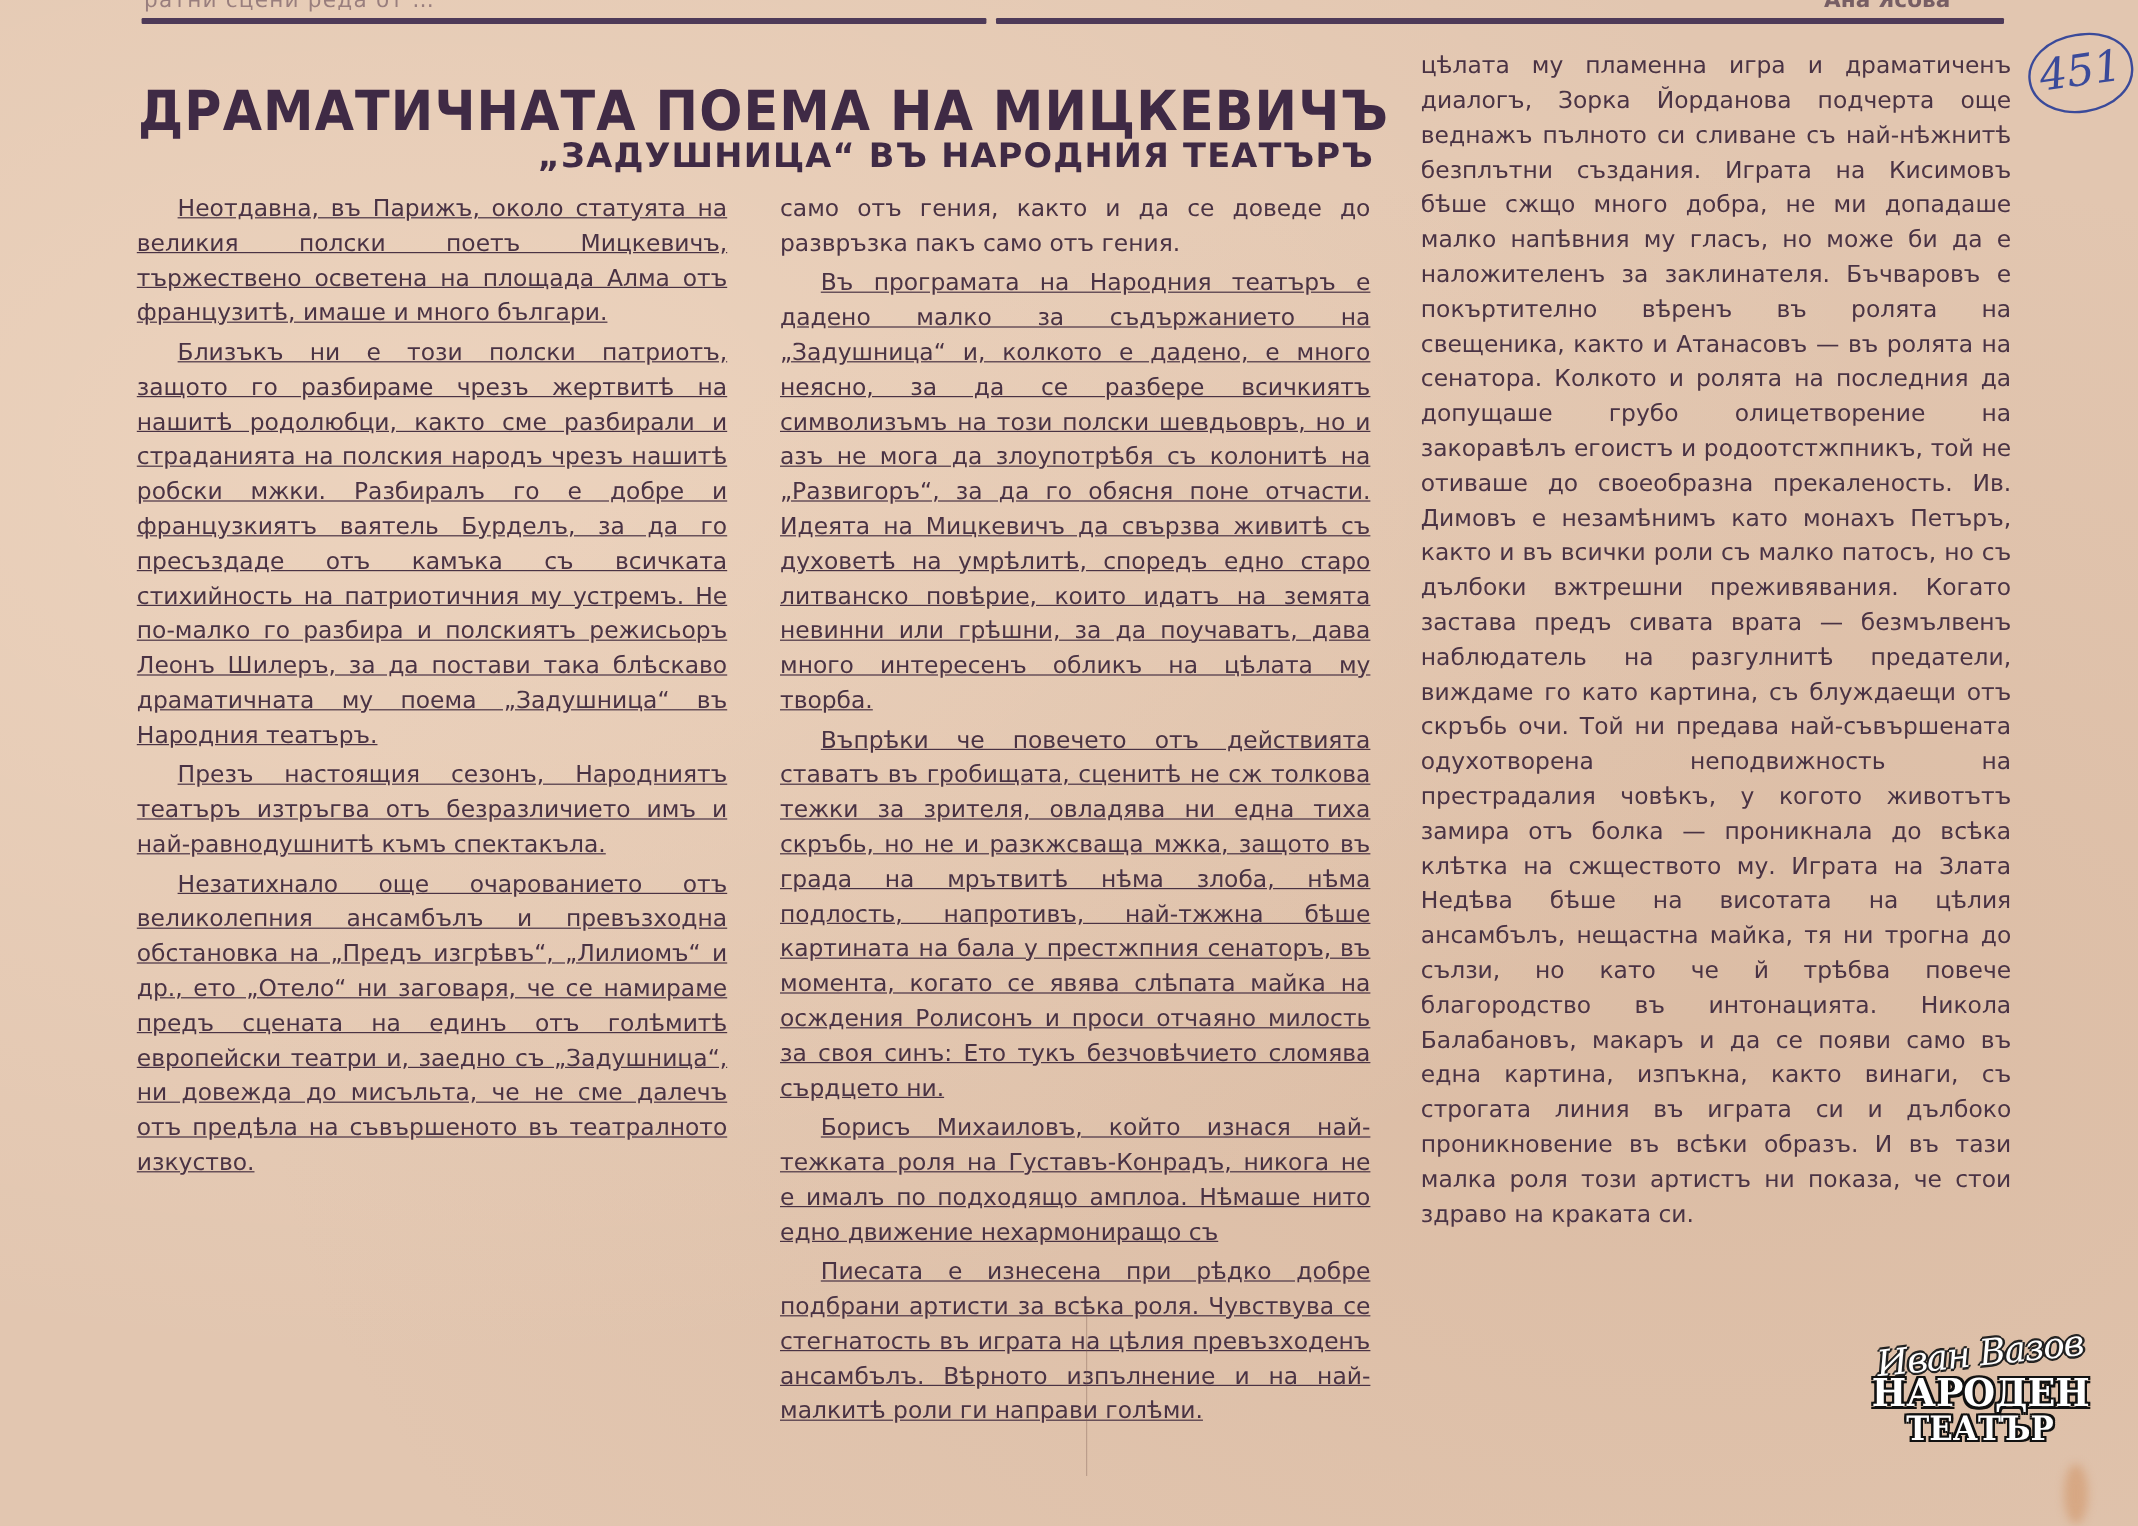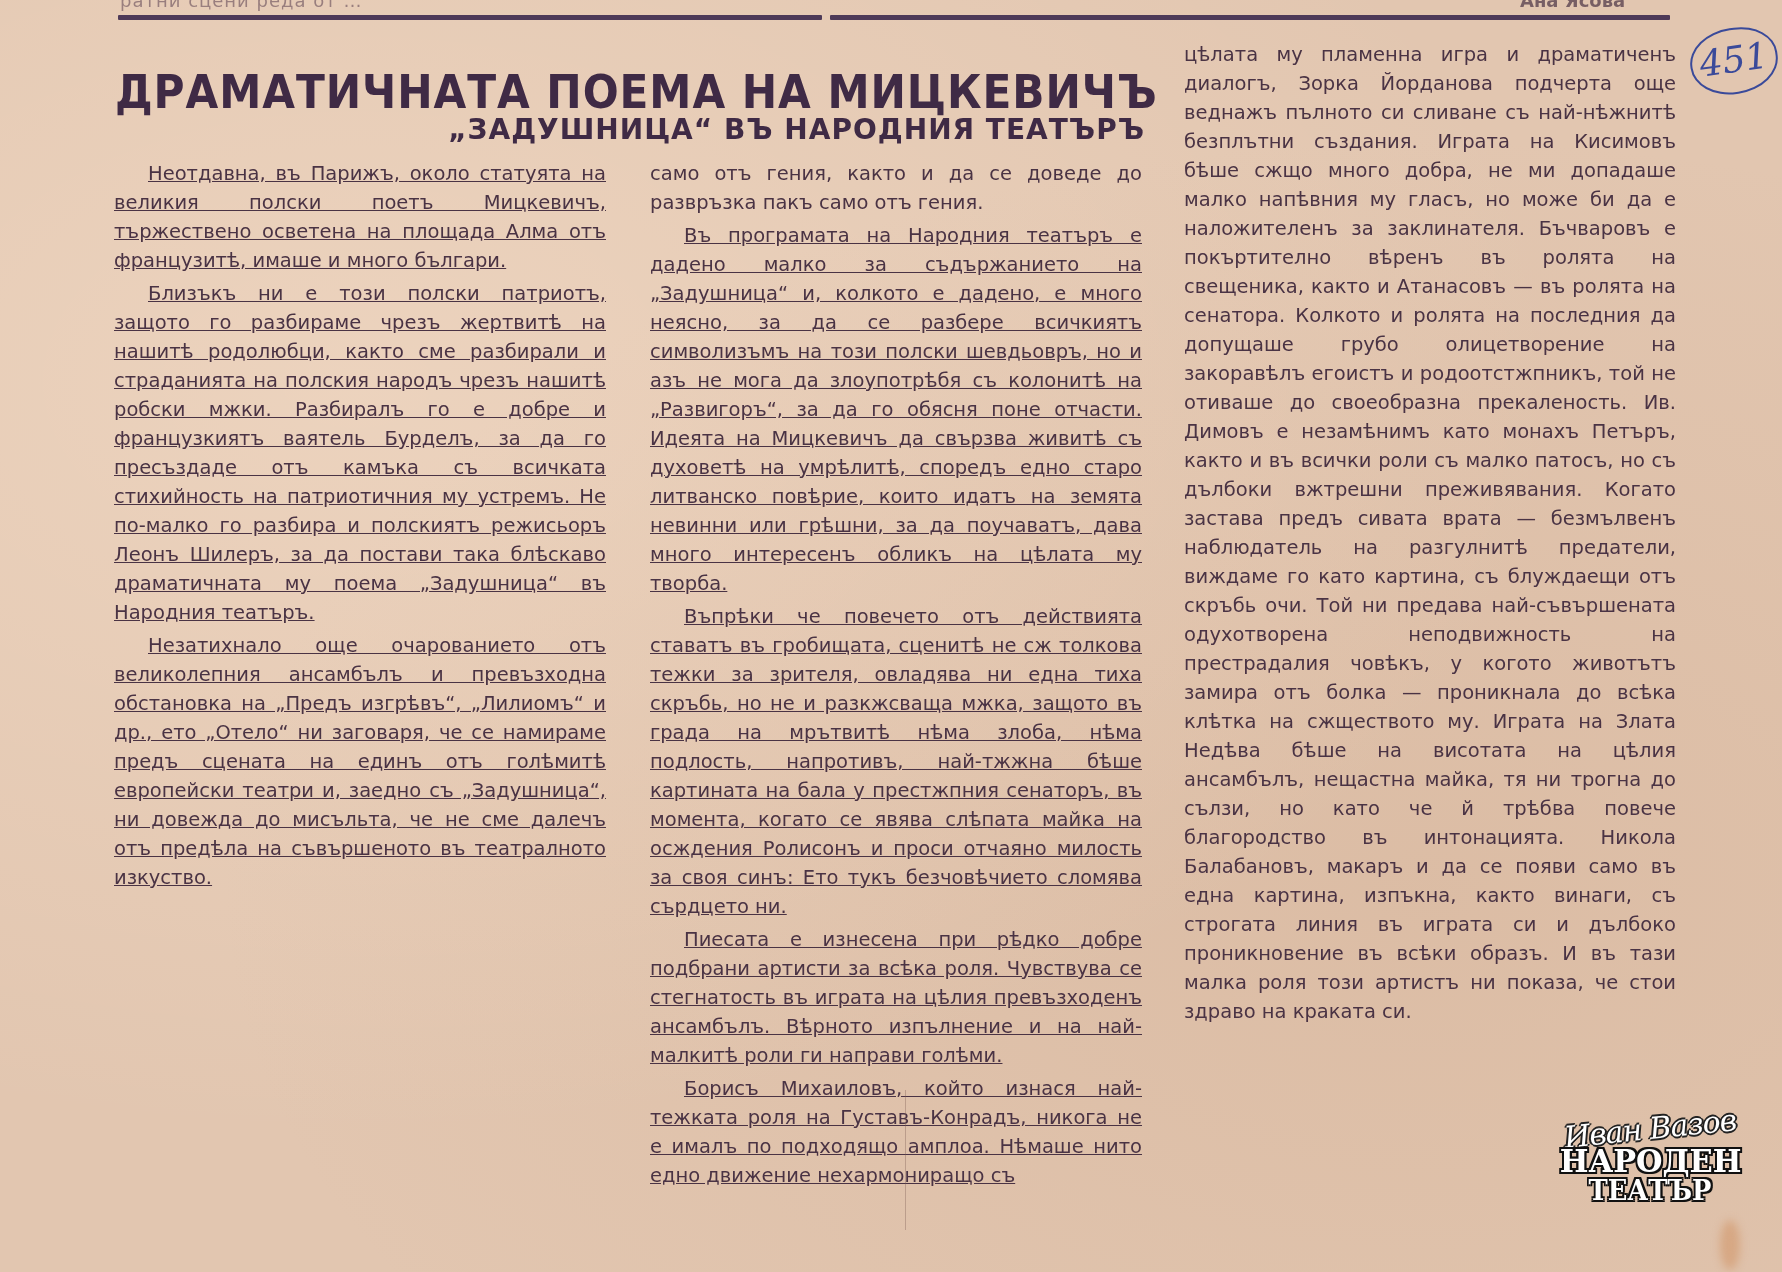--- a/index.html
+++ b/index.html
@@ -98,29 +98,30 @@
 <div class="rule r2"></div>
 
 <h1 class="headline">ДРАМАТИЧНАТА ПОЕМА НА МИЦКЕВИЧЪ</h1>
 <h2 class="subhead">„ЗАДУШНИЦА“ ВЪ НАРОДНИЯ ТЕАТЪРЪ</h2>
 
 <div class="page-number">451</div>
 
 <div class="column col1">
   <p class="gap">Неотдавна, въ Парижъ, около статуята на великия полски поетъ Мицкевичъ, тържествено осветена на площада Алма отъ французитѣ, имаше и много българи.</p>
   <p class="gap">Близъкъ ни е този полски патриотъ, защото го разбираме чрезъ жертвитѣ на нашитѣ родолюбци, както сме разбирали и страданията на полския народъ чрезъ нашитѣ робски мжки. Разбиралъ го е добре и французкиятъ ваятель Бурделъ, за да го пресъздаде отъ камъка съ всичката стихийность на патриотичния му устремъ. Не по-малко го разбира и полскиятъ режисьоръ Леонъ Шилеръ, за да постави така блѣскаво драматичната му поема „Задушница“ въ Народния театъръ.</p>
+  <p class="gap">Презъ настоящия сезонъ, Народниятъ театъръ изтръгва отъ безразличието имъ и най-равнодушнитѣ къмъ спектакъла.</p>
   <p class="gap">Незатихнало още очарованието отъ великолепния ансамбълъ и превъзходна обстановка на „Предъ изгрѣвъ“, „Лилиомъ“ и др., ето „Отело“ ни заговаря, че се намираме предъ сцената на единъ отъ голѣмитѣ европейски театри и, заедно съ „Задушница“, ни довежда до мисъльта, че не сме далечъ отъ предѣла на съвършеното въ театралното изкуство.</p>
 </div>
 
 <div class="column col2">
   <p class="cont">само отъ гения, както и да се доведе до развръзка пакъ само отъ гения.</p>
   <p class="gap">Въ програмата на Народния театъръ е дадено малко за съдържанието на „Задушница“ и, колкото е дадено, е много неясно, за да се разбере всичкиятъ символизъмъ на този полски шевдьовръ, но и азъ не мога да злоупотрѣбя съ колонитѣ на „Развигоръ“, за да го обясня поне отчасти. Идеята на Мицкевичъ да свързва живитѣ съ духоветѣ на умрѣлитѣ, споредъ едно старо литванско повѣрие, които идатъ на земята невинни или грѣшни, за да поучаватъ, дава много интересенъ обликъ на цѣлата му творба.</p>
   <p class="gap">Въпрѣки че повечето отъ действията ставатъ въ гробищата, сценитѣ не сж толкова тежки за зрителя, овладява ни една тиха скръбь, но не и разкжсваща мжка, защото въ града на мрътвитѣ нѣма злоба, нѣма подлость, напротивъ, най-тжжна бѣше картината на бала у престжпния сенаторъ, въ момента, когато се явява слѣпата майка на осждения Ролисонъ и проси отчаяно милость за своя синъ: Ето тукъ безчовѣчието сломява сърдцето ни.</p>
+  <p class="gap">Борисъ Михаиловъ, който изнася най-тежката роля на Густавъ-Конрадъ, никога не е ималъ по подходящо амплоа. Нѣмаше нито едно движение нехармониращо съ</p>
   <p class="gap">Пиесата е изнесена при рѣдко добре подбрани артисти за всѣка роля. Чувствува се стегнатость въ играта на цѣлия превъзходенъ ансамбълъ. Вѣрното изпълнение и на най-малкитѣ роли ги направи голѣми.</p>
-  <p class="gap">Борисъ Михаиловъ, който изнася най-тежката роля на Густавъ-Конрадъ, никога не е ималъ по подходящо амплоа. Нѣмаше нито едно движение нехармониращо съ</p>
 </div>
 
 <div class="column col3">
   <p class="cont">цѣлата му пламенна игра и драматиченъ диалогъ, Зорка Йорданова подчерта още веднажъ пълното си сливане съ най-нѣжнитѣ безплътни създания. Играта на Кисимовъ бѣше сжщо много добра, не ми допадаше малко напѣвния му гласъ, но може би да е наложителенъ за заклинателя. Бъчваровъ е покъртително вѣренъ въ ролята на свещеника, както и Атанасовъ — въ ролята на сенатора. Колкото и ролята на последния да допущаше грубо олицетворение на закоравѣлъ егоистъ и родоотстжпникъ, той не отиваше до своеобразна прекаленость. Ив. Димовъ е незамѣнимъ като монахъ Петъръ, както и въ всички роли съ малко патосъ, но съ дълбоки вжтрешни преживявания. Когато застава предъ сивата врата — безмълвенъ наблюдатель на разгулнитѣ предатели, виждаме го като картина, съ блуждаещи отъ скръбь очи. Той ни предава най-съвършената одухотворена неподвижность на престрадалия човѣкъ, у когото животътъ замира отъ болка — проникнала до всѣка клѣтка на сжществото му. Играта на Злата Недѣва бѣше на висотата на цѣлия ансамбълъ, нещастна майка, тя ни трогна до сълзи, но като че й трѣбва повече благородство въ интонацията. Никола Балабановъ, макаръ и да се появи само въ една картина, изпъкна, както винаги, съ строгата линия въ играта си и дълбоко проникновение въ всѣки образъ. И въ тази малка роля този артистъ ни показа, че стои здраво на краката си.</p>
 </div>
 
 <div class="fold"></div>
 <div class="stain"></div>
 
 <div class="logo">

